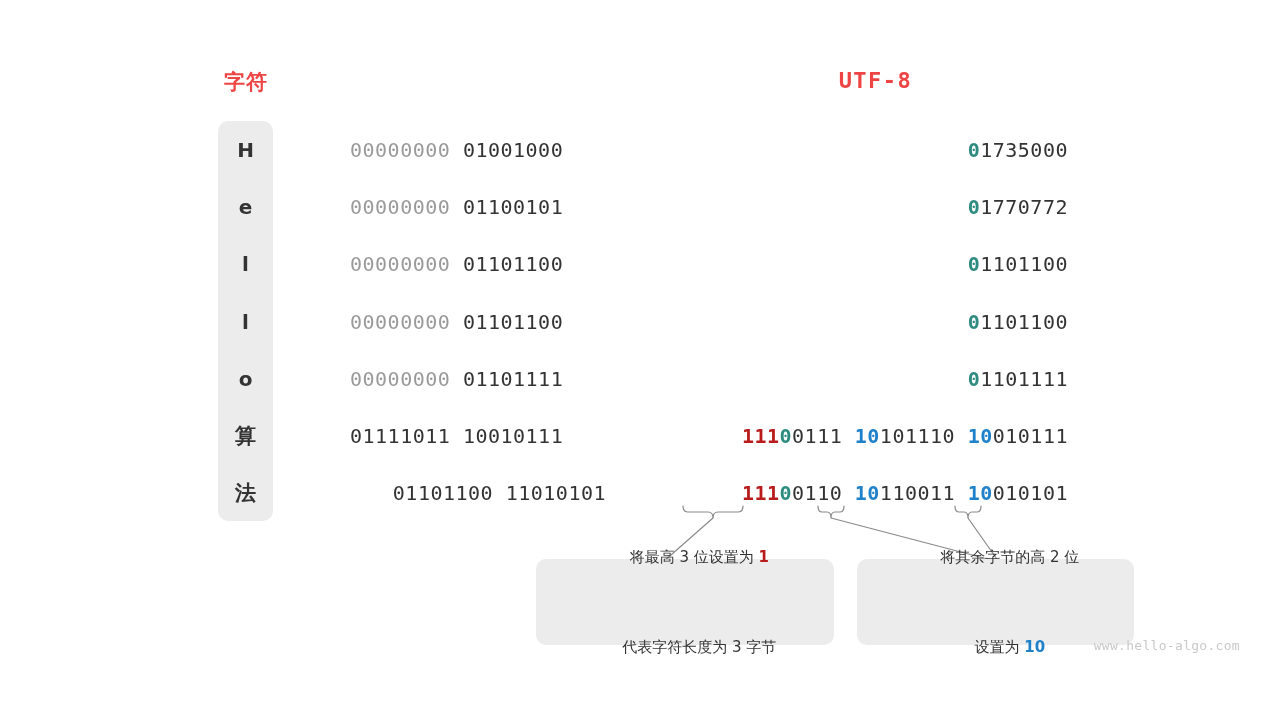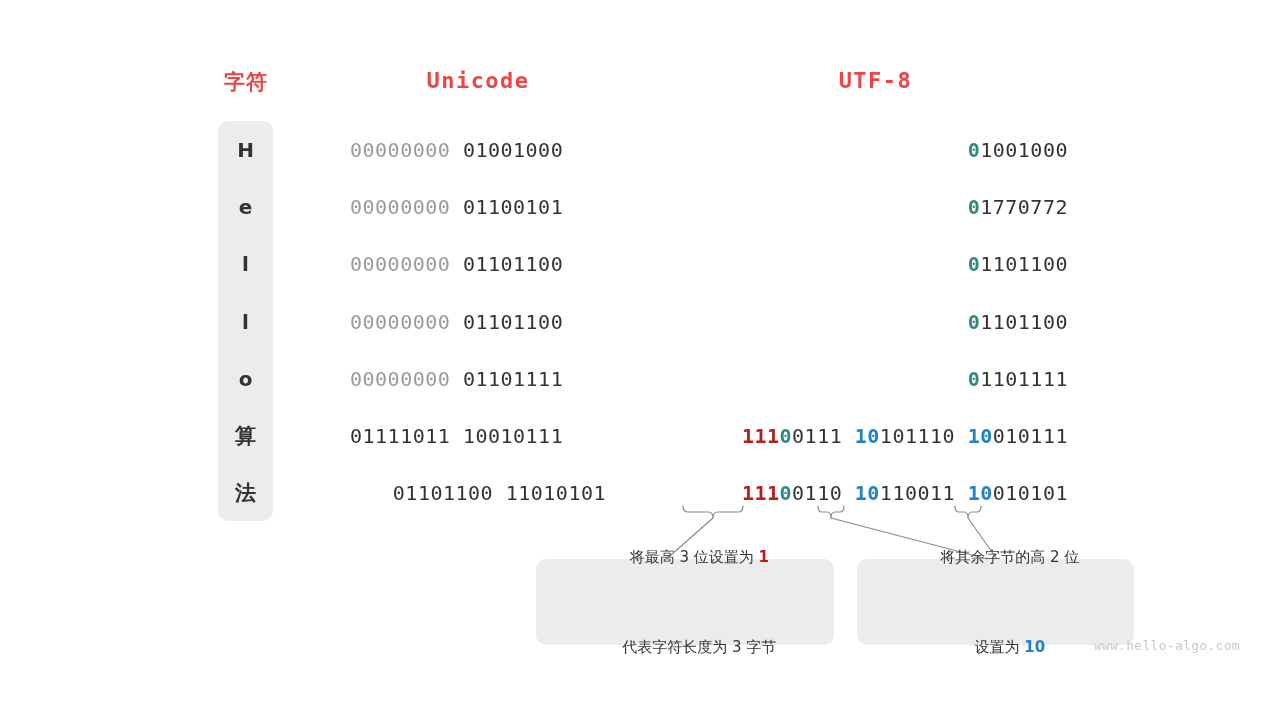--- a/index.html
+++ b/index.html
@@ -159,29 +159,28 @@
     letter-spacing: 0.3px;
     white-space: nowrap;
   }
 </style>
 </head>
 <body>
 
 <div id="stage">
 
   <div class="col-header" id="hdr-char">字符</div>
-  <div class="col-header" id="hdr-unicode">Unicode</div>
   <div class="col-header" id="hdr-utf8">UTF-8</div>
 
   <div id="char-pill"></div>
 
   <div id="rows-layer">
       <div class="char-cell" style="top: 138px;">H</div>
       <div class="bin uni" style="top: 138px;"><span class="dim">00000000</span> <span>01001000</span></div>
-      <div class="bin utf" style="top: 138px;"><span class="teal">0</span><span>1001000</span></div>
+      <div class="bin utf" style="top: 138px;"><span class="teal">0</span><span>1735000</span></div>
       <div class="char-cell" style="top: 195px;">e</div>
       <div class="bin uni" style="top: 195px;"><span class="dim">00000000</span> <span>01100101</span></div>
       <div class="bin utf" style="top: 195px;"><span class="teal">0</span><span>1770772</span></div>
       <div class="char-cell" style="top: 252px;">l</div>
       <div class="bin uni" style="top: 252px;"><span class="dim">00000000</span> <span>01101100</span></div>
       <div class="bin utf" style="top: 252px;"><span class="teal">0</span><span>1101100</span></div>
       <div class="char-cell" style="top: 310px;">l</div>
       <div class="bin uni" style="top: 310px;"><span class="dim">00000000</span> <span>01101100</span></div>
       <div class="bin utf" style="top: 310px;"><span class="teal">0</span><span>1101100</span></div>
       <div class="char-cell" style="top: 367px;">o</div>

